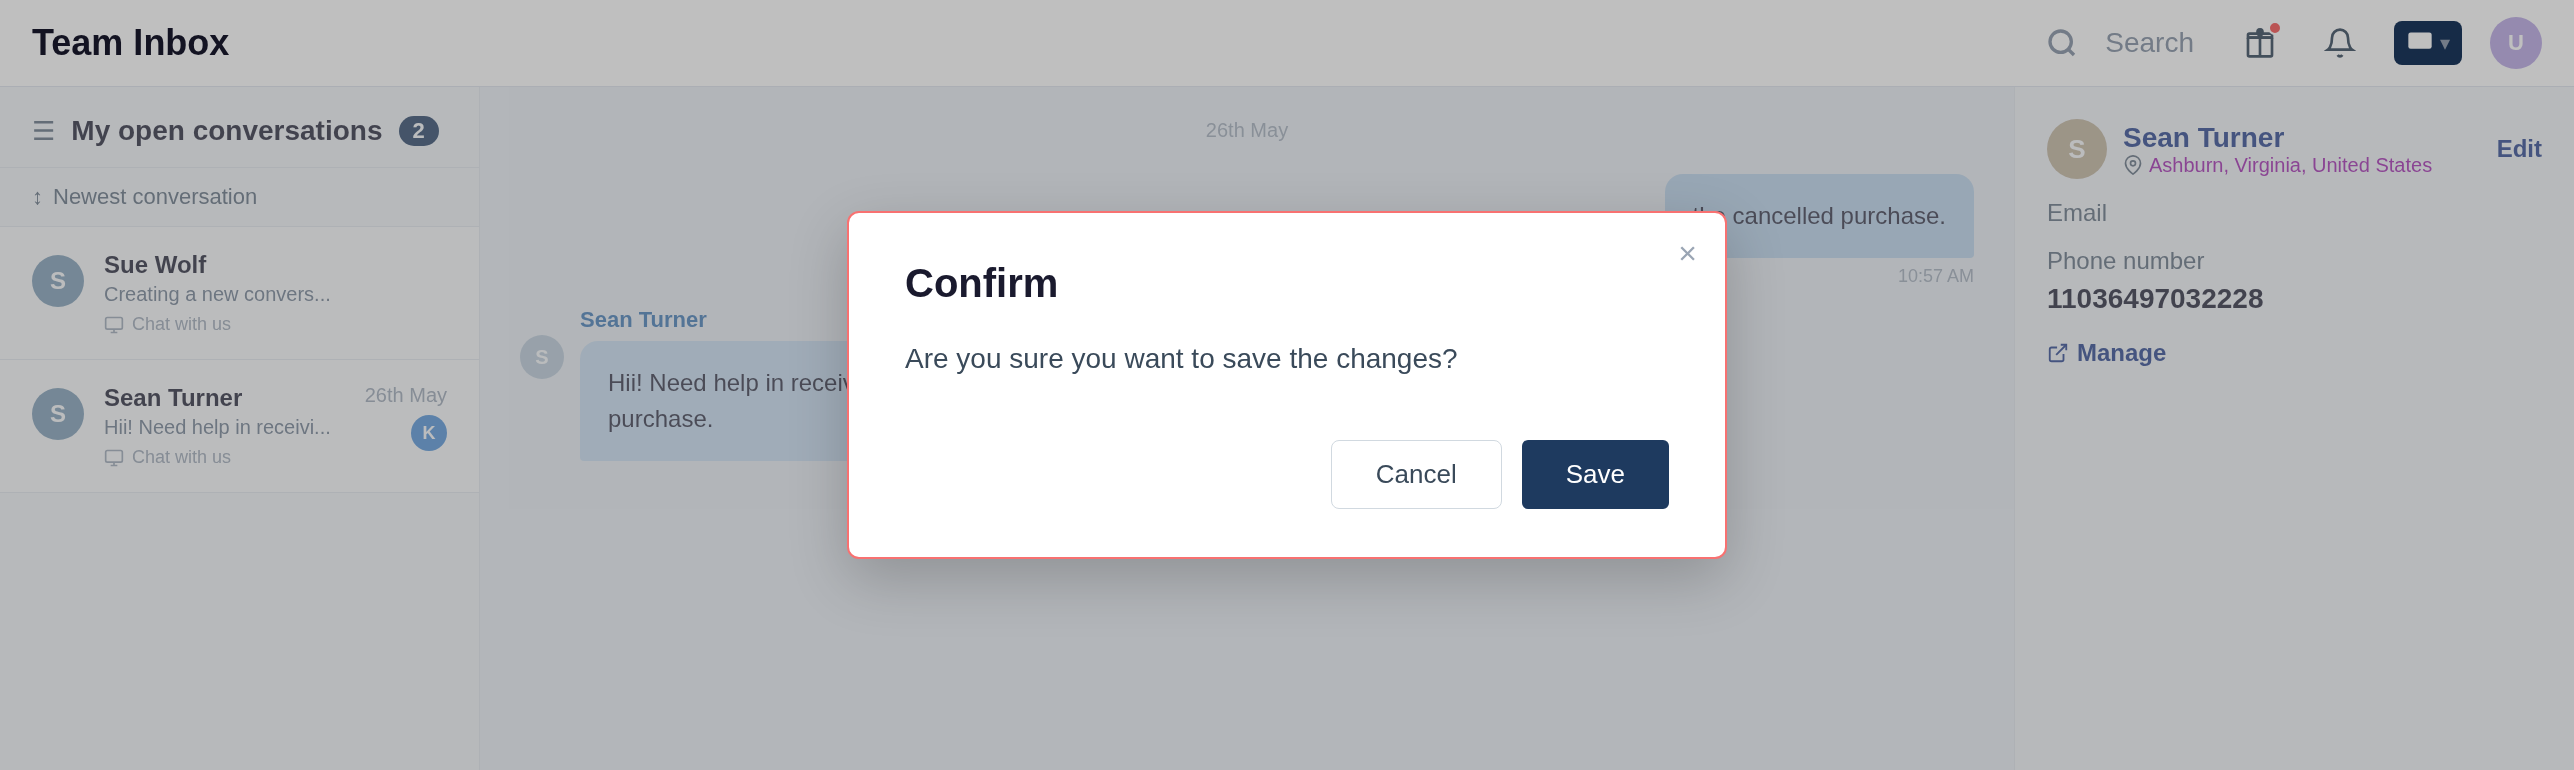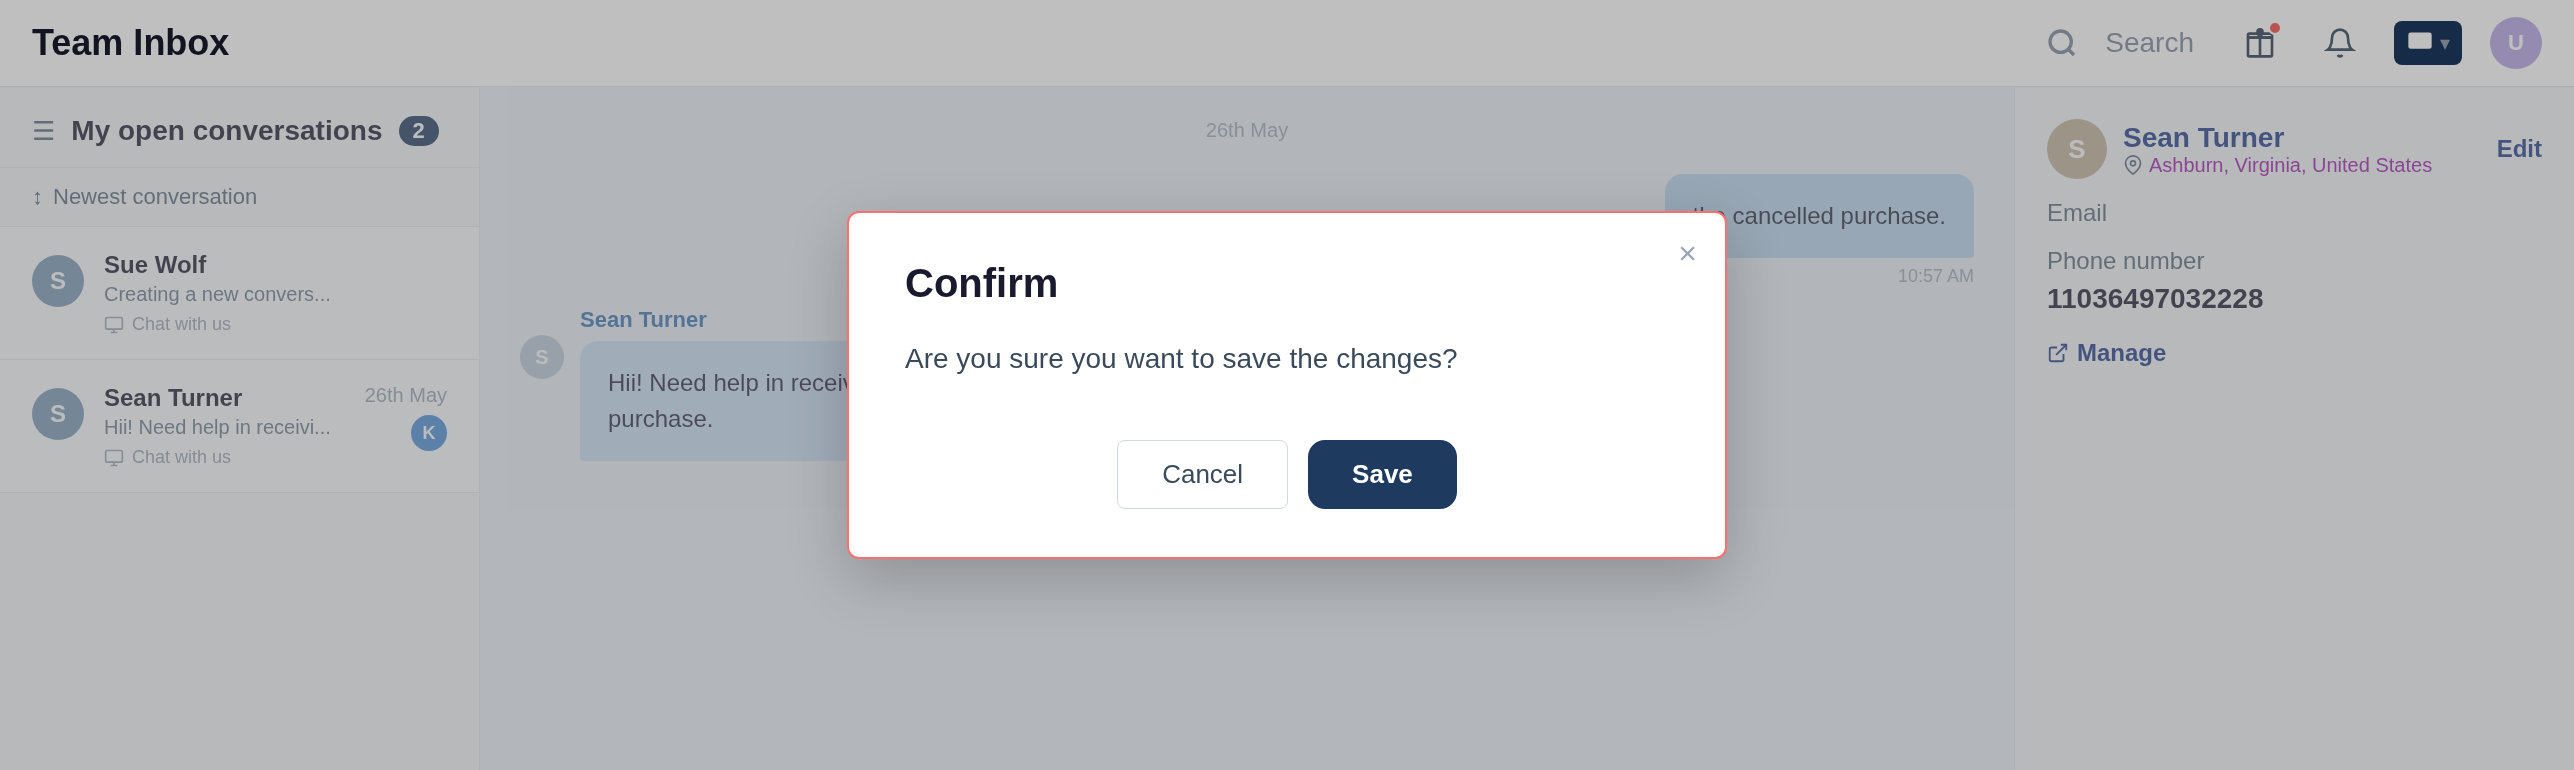--- a/index.html
+++ b/index.html
@@ -309,39 +309,39 @@
       right: 28px;
       font-size: 32px;
       color: #9aa5b4;
       cursor: pointer;
       background: none;
       border: none;
       line-height: 1;
     }
     .modal-footer {
       display: flex;
-      justify-content: center;
+      justify-content: flex-end;
       gap: 20px;
     }
     .btn-cancel {
       padding: 18px 44px;
       font-size: 26px;
       font-weight: 500;
       border: 1px solid #d1d9e0;
       border-radius: 8px;
       background: #fff;
       color: #3a4a5a;
       cursor: pointer;
     }
     .btn-save {
       padding: 18px 44px;
       font-size: 26px;
-      font-weight: 700;
+      font-weight: 400;
       border: none;
-      border-radius: 17px;
+      border-radius: 6px;
       background: #1e3a5f;
       color: #fff;
       cursor: pointer;
     }
   </style>
 </head>
 <body>
 
 <div class="header">
   <span class="header-title">Team Inbox</span>

